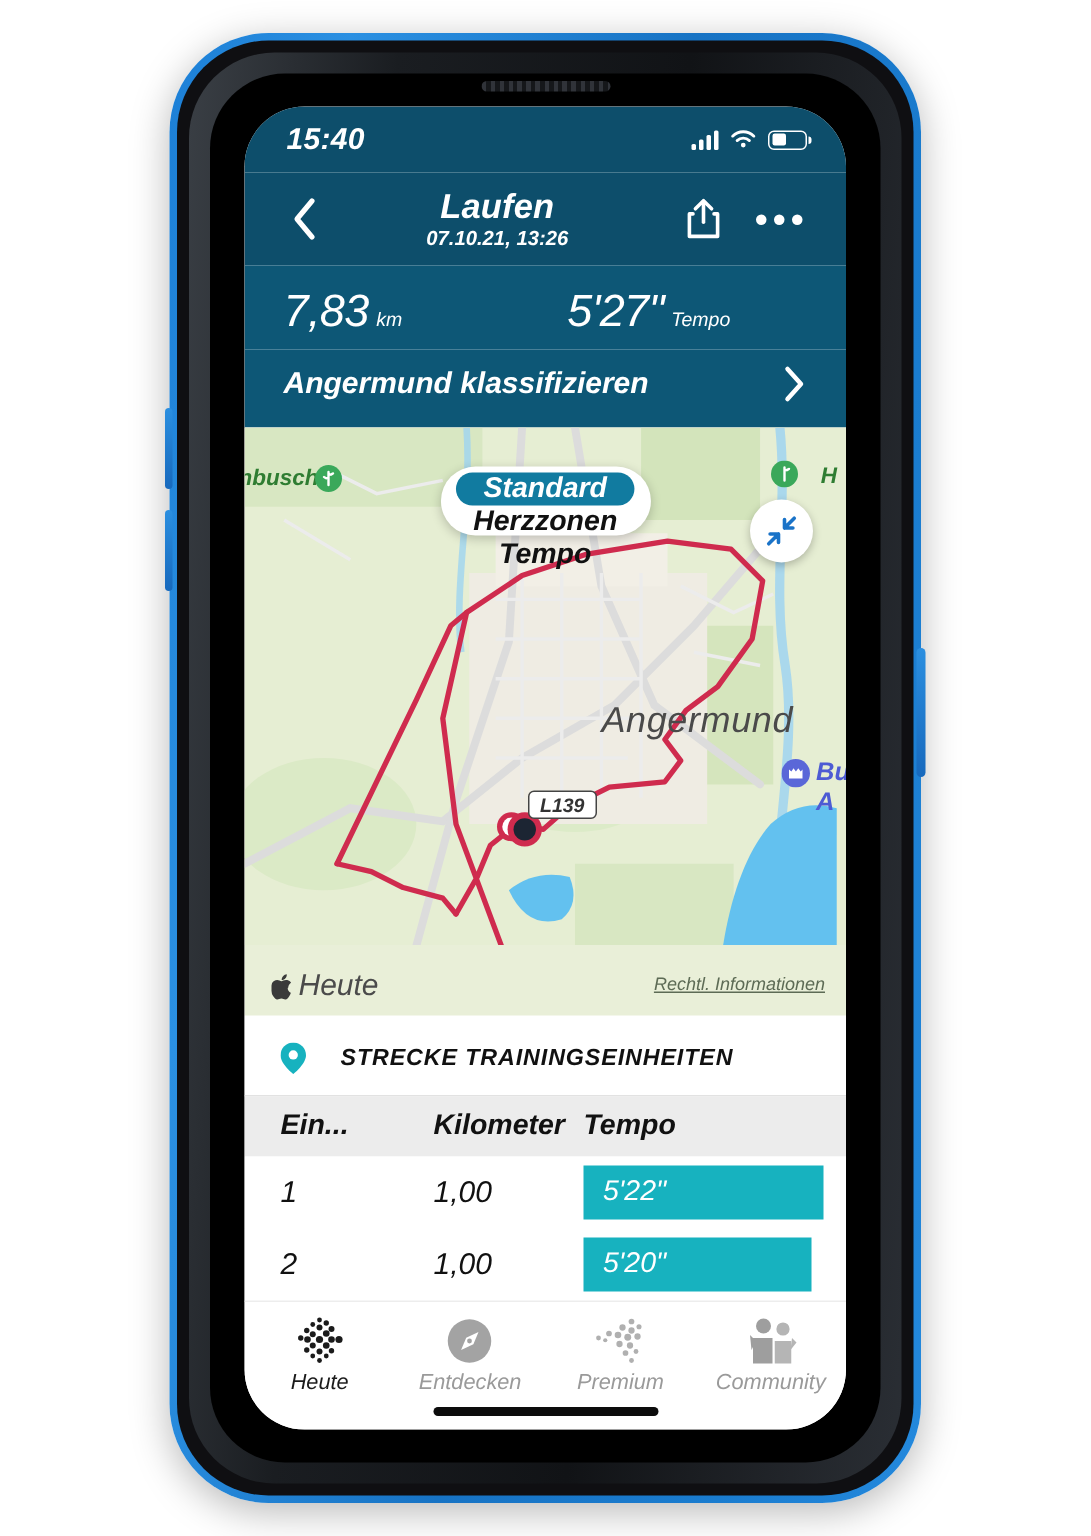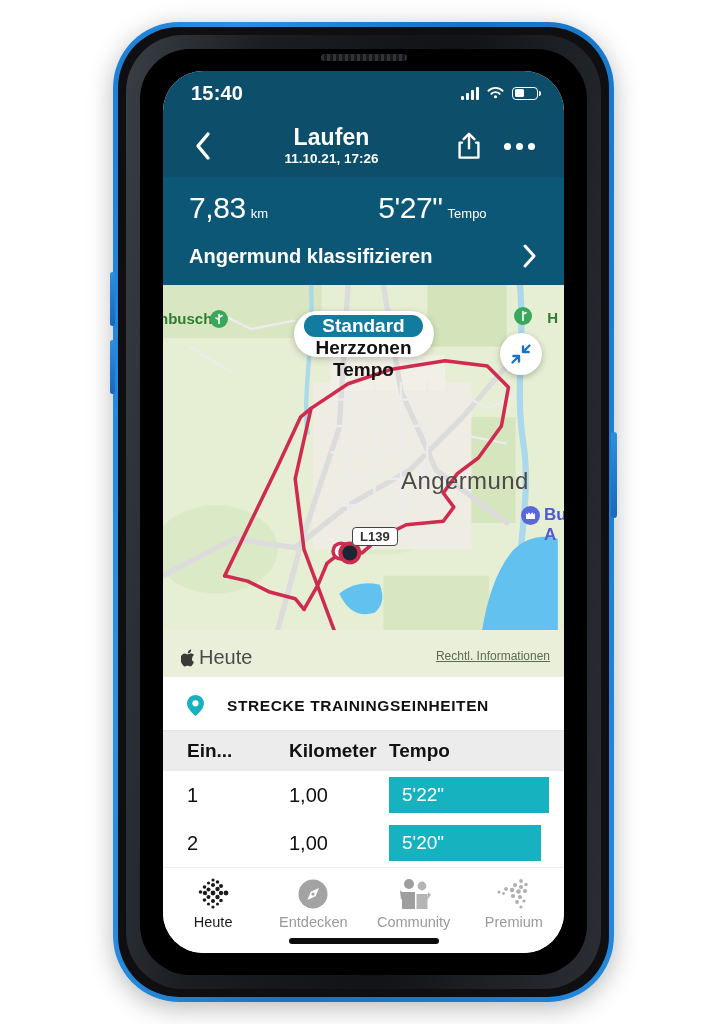--- a/index.html
+++ b/index.html
@@ -1,21 +1,21 @@
 <!DOCTYPE html>
 <html><head>
 <meta charset="utf-8">
 <style>
   html,body{margin:0;padding:0;}
   body{
     width:727px;height:1024px;background:#ffffff;overflow:hidden;
     font-family:"Liberation Sans", sans-serif;
     -webkit-font-smoothing:antialiased;
   }
-  .stage{position:relative;width:727px;height:928px;}
+  .stage{position:relative;width:727px;height:928px;font-style:italic;}
 
   
   .phone{
     position:absolute;left:113px;top:22px;width:501px;height:980px;
     border-radius:66px;
     background:linear-gradient(100deg,#1c7fd6 0%,#2b90e2 18%,#1773c4 52%,#1a7ccf 80%,#2489dd 100%);
     box-shadow:0 6px 26px rgba(0,0,0,.28);
   }
   .phone-rail{
     position:absolute;left:5px;top:5px;right:5px;bottom:5px;border-radius:61px;
@@ -205,21 +205,21 @@
             </div>
 
             <div class="navbar">
               <div class="back-ico">
                 <svg width="17" height="30" viewBox="0 0 17 30">
                   <path d="M14 3L4 15l10 12" stroke="#fff" stroke-width="3.4" fill="none" stroke-linecap="round" stroke-linejoin="round"></path>
                 </svg>
               </div>
               <div class="title-wrap">
                 <div class="title-main">Laufen</div>
-                <div class="title-sub">11.10.21, 17:26</div>
+                <div class="title-sub">07.10.21, 13:26</div>
               </div>
               <div class="nav-act">
                 <svg width="26" height="30" viewBox="0 0 26 30">
                   <path d="M13 3.2v14" stroke="#fff" stroke-width="2.4" fill="none" stroke-linecap="round"></path>
                   <path d="M7.6 8.2L13 2.8l5.4 5.4" stroke="#fff" stroke-width="2.4" fill="none" stroke-linecap="round" stroke-linejoin="round"></path>
                   <path d="M6 11.6H3.6v15h18.8v-15H20" stroke="#fff" stroke-width="2.4" fill="none" stroke-linecap="round" stroke-linejoin="round"></path>
                 </svg>
               </div>
               <div class="nav-act">
                 <span class="dots">
@@ -392,31 +392,20 @@
               </div>
               <div class="tab off">
                 <svg width="34" height="34" viewBox="0 0 34 34">
                   <circle cx="17" cy="17" r="14.5" fill="#a3a3a3"></circle>
                   <path d="M23 11l-3.4 8.2L11.4 23l3.4-8.2z" fill="#fff"></path>
                   <circle cx="17" cy="17" r="1.6" fill="#a3a3a3"></circle>
                 </svg>
                 <span class="lb">Entdecken</span>
               </div>
               <div class="tab off">
-                <svg width="38" height="34" viewBox="0 0 38 34">
-                  <circle cx="14" cy="7" r="5" fill="#9e9e9e"></circle>
-                  <path d="M7 15h13v17H7z" fill="#9e9e9e"></path>
-                  <path d="M5 13l4 4-3 6z" fill="#9e9e9e"></path>
-                  <circle cx="27" cy="9" r="4.4" fill="#b5b5b5"></circle>
-                  <path d="M21.5 17h11v15h-11z" fill="#b5b5b5"></path>
-                  <path d="M33 15l3 3-4 5z" fill="#b5b5b5"></path>
-                </svg>
-                <span class="lb">Community</span>
-              </div>
-              <div class="tab off">
                 <svg width="40" height="34" viewBox="0 0 40 34">
                   <g fill="#b0b0b0">
                     <circle cx="27" cy="4" r="1.9"></circle>
                       <circle cx="32" cy="7.5" r="1.7"></circle>
                     <circle cx="21" cy="8" r="2.1"></circle>
                       <circle cx="27" cy="10" r="2.1"></circle>
                     <circle cx="12" cy="12" r="1.9"></circle>
                       <circle cx="18" cy="13" r="2.2"></circle>
                     <circle cx="24.5" cy="14.5" r="2.3"></circle>
                       <circle cx="31" cy="14" r="2.1"></circle>
@@ -424,20 +413,31 @@
                       <circle cx="9.5" cy="16.5" r="1.4"></circle>
                     <circle cx="19" cy="19" r="2.1"></circle>
                       <circle cx="26" cy="20" r="2.1"></circle>
                     <circle cx="23" cy="25" r="1.9"></circle>
                       <circle cx="30" cy="24" r="1.6"></circle>
                     <circle cx="27" cy="30" r="1.6"></circle>
                   </g>
                 </svg>
                 <span class="lb">Premium</span>
               </div>
+              <div class="tab off">
+                <svg width="38" height="34" viewBox="0 0 38 34">
+                  <circle cx="14" cy="7" r="5" fill="#9e9e9e"></circle>
+                  <path d="M7 15h13v17H7z" fill="#9e9e9e"></path>
+                  <path d="M5 13l4 4-3 6z" fill="#9e9e9e"></path>
+                  <circle cx="27" cy="9" r="4.4" fill="#b5b5b5"></circle>
+                  <path d="M21.5 17h11v15h-11z" fill="#b5b5b5"></path>
+                  <path d="M33 15l3 3-4 5z" fill="#b5b5b5"></path>
+                </svg>
+                <span class="lb">Community</span>
+              </div>
             </div>
             <div class="home-ind"></div>
 
           </div>
         </div>
       </div>
     </div>
   </div>
 </div>
 

